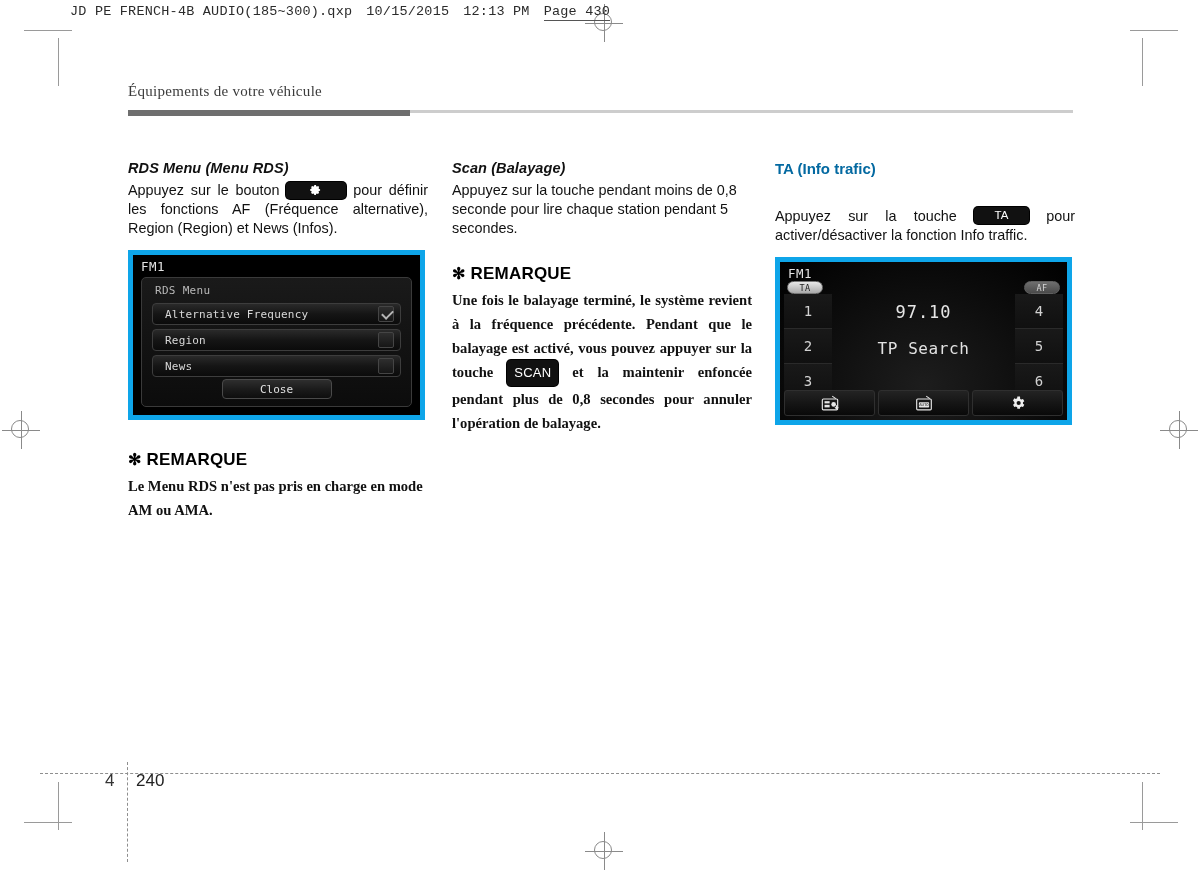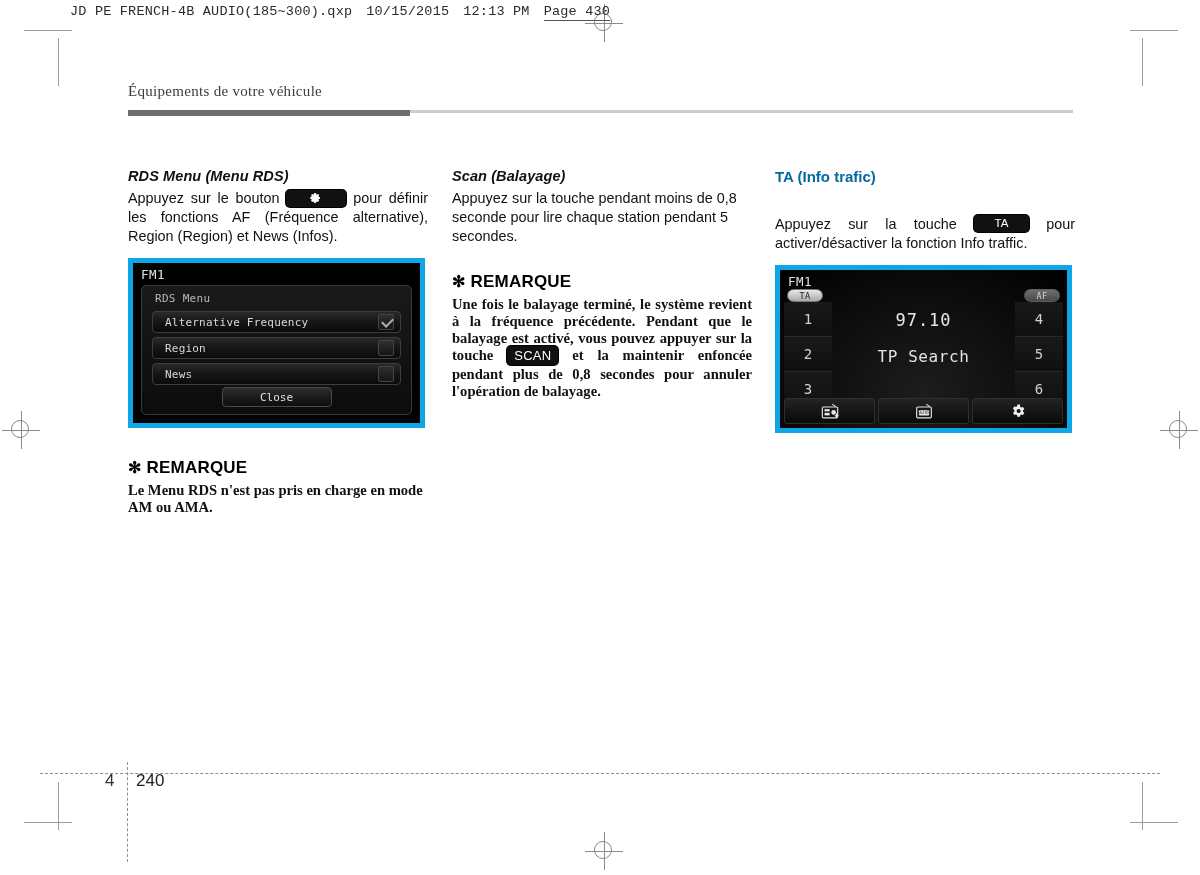--- a/index.html
+++ b/index.html
@@ -30,21 +30,21 @@
   
   .chapter-title{
     position:absolute;left:128px;top:83px;
     font-family:"Liberation Serif", serif;
     font-size:15px;color:#3b3b3b;letter-spacing:.3px;
   }
   .title-rule{position:absolute;left:128px;top:110px;width:945px;height:3px;background:#cdcdcd;}
   .title-rule-dark{position:absolute;left:128px;top:110px;width:282px;height:6px;background:#6e6e6e;}
 
   
-  .col{position:absolute;top:168px;}
+  .col{position:absolute;top:160px;}
   .col1{left:128px;width:300px;}
   .col2{left:452px;width:300px;}
   .col3{left:775px;width:300px;}
 
   h3.sub{
     font-family:"Liberation Sans", sans-serif;
     font-weight:bold;font-style:italic;
     font-size:14.5px;color:#111;margin:0 0 5px 0;letter-spacing:.1px;
   }
   h3.sub-plain{
@@ -81,21 +81,21 @@
 
   
   .note-head{
     font-family:"Liberation Sans", sans-serif;
     font-weight:bold;font-size:17px;color:#000;
     margin:0 0 4px 0;letter-spacing:.2px;
   }
   .note-head .star{font-size:16px;}
   .note-body{
     font-family:"Liberation Serif", serif;
-    font-weight:bold;font-size:14.6px;line-height:17px;color:#111;
+    font-weight:bold;font-size:14.6px;line-height:24px;color:#111;
     margin:0;text-align:justify;
   }
   .note-body.short{text-align:left;}
 
   
   .device{
     position:relative;
     background:#000;
     border:5px solid #0ea5e9;
     box-sizing:border-box;

